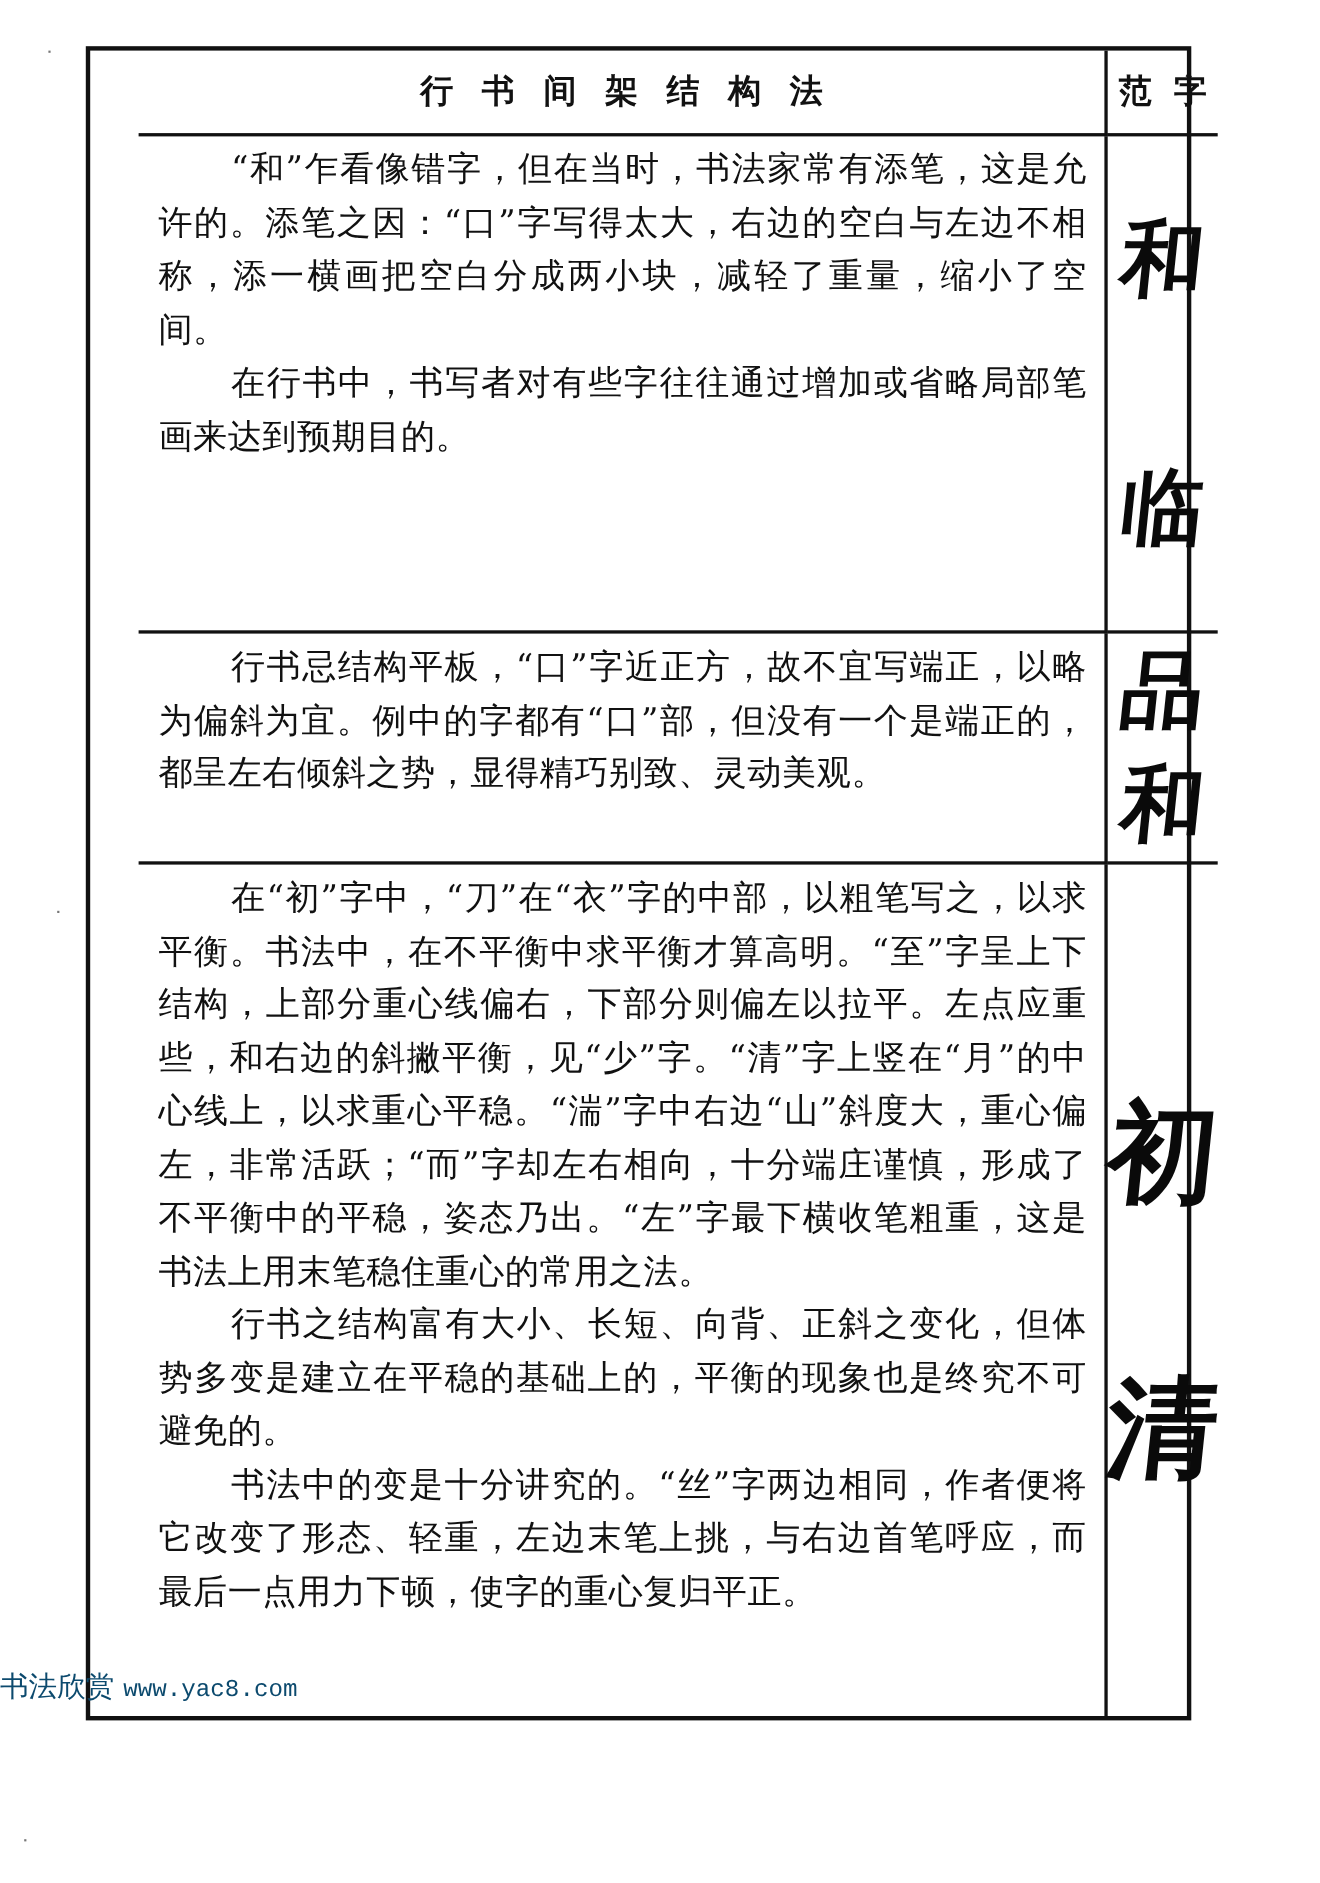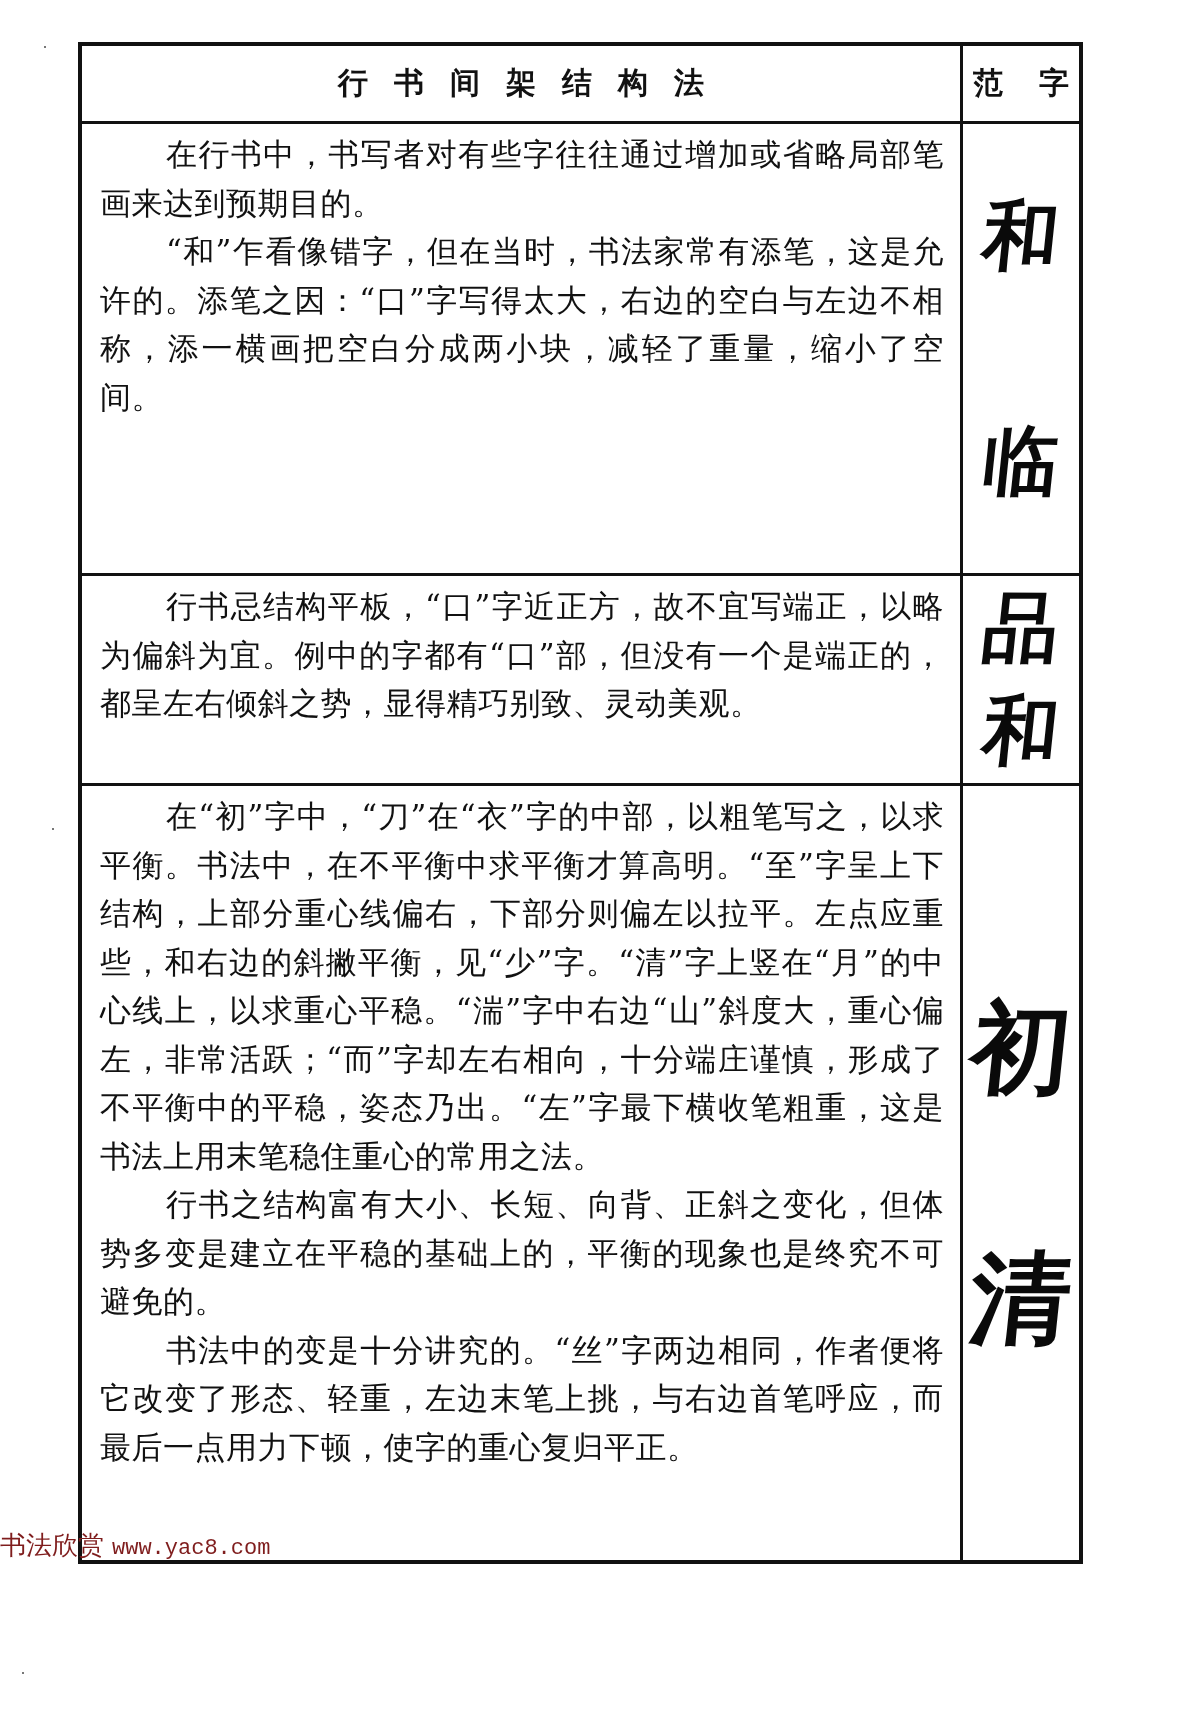--- a/index.html
+++ b/index.html
@@ -5,20 +5,21 @@
     html, body { margin: 0; padding: 0; }
     body {
       width: 1200px; height: 1712px; background: #ffffff; position: relative; overflow: hidden;
       font-family: "DejaVu Serif", "Liberation Serif", serif; color: #111;
     }
     .page-table {
       position: absolute; left: 78px; top: 42px; width: 1005px; height: 1522px;
       border: 4px solid #111; box-sizing: border-box;
       display: grid; grid-template-columns: 881px 1fr;
       grid-template-rows: 78px 452px 210px 1fr;
+      padding-left: 44px;
     }
     .cell { box-sizing: border-box; position: relative; }
     .col-left { border-right: 3px solid #111; }
     .row-sep { border-bottom: 3px solid #111; }
     .header-title {
       display: flex; align-items: center; justify-content: center;
       font-family: "DejaVu Sans", "Liberation Sans", sans-serif;
       font-weight: bold; font-size: 30px; letter-spacing: 26px; padding-left: 26px;
     }
     .header-sample {
@@ -39,42 +40,41 @@
     .sample-col {
       display: flex; flex-direction: column; align-items: center; justify-content: space-around;
       font-family: "DejaVu Serif", "Liberation Serif", serif;
     }
     .glyph {
       font-size: 76px; font-weight: bold; line-height: 1; color: #0a0a0a;
       transform: skewX(-6deg);
     }
     .glyph.lg { font-size: 100px; }
     .watermark {
-      position: absolute; left: 0; top: 1516px; color: #7f1d1d;
+      position: absolute; left: 0; top: 1516px; color: #0c4a6e;
       font-family: "DejaVu Serif", "Liberation Serif", serif; font-size: 26px;
       white-space: nowrap;
-      margin-top: 12px;
     }
     .watermark .url { font-family: "Liberation Mono", "DejaVu Sans Mono", monospace; font-size: 22px; margin-left: 8px; }
     .speck { position: absolute; width: 2px; height: 2px; background: #777; }
   </style>
 </head>
 <body>
 
 <div class="page-table">
 
   <div class="cell col-left row-sep header-title">行书间架结构法</div>
   <div class="cell row-sep header-sample">
     <span>范</span>
     <span>字</span>
   </div>
 
   <div class="cell col-left row-sep section">
+    <p class="para">“和”乍看像错字，但在当时，书法家常有添笔，这是允许的。添笔之因：“口”字写得太大，右边的空白与左边不相称，添一横画把空白分成两小块，减轻了重量，缩小了空间。</p>
     <p class="para">在行书中，书写者对有些字往往通过增加或省略局部笔画来达到预期目的。</p>
-    <p class="para">“和”乍看像错字，但在当时，书法家常有添笔，这是允许的。添笔之因：“口”字写得太大，右边的空白与左边不相称，添一横画把空白分成两小块，减轻了重量，缩小了空间。</p>
   </div>
   <div class="cell row-sep sample-col">
     <span class="glyph">和</span>
     <span class="glyph">临</span>
   </div>
 
   <div class="cell col-left row-sep section">
     <p class="para">行书忌结构平板，“口”字近正方，故不宜写端正，以略为偏斜为宜。例中的字都有“口”部，但没有一个是端正的，都呈左右倾斜之势，显得精巧别致、灵动美观。</p>
   </div>
   <div class="cell row-sep sample-col">

